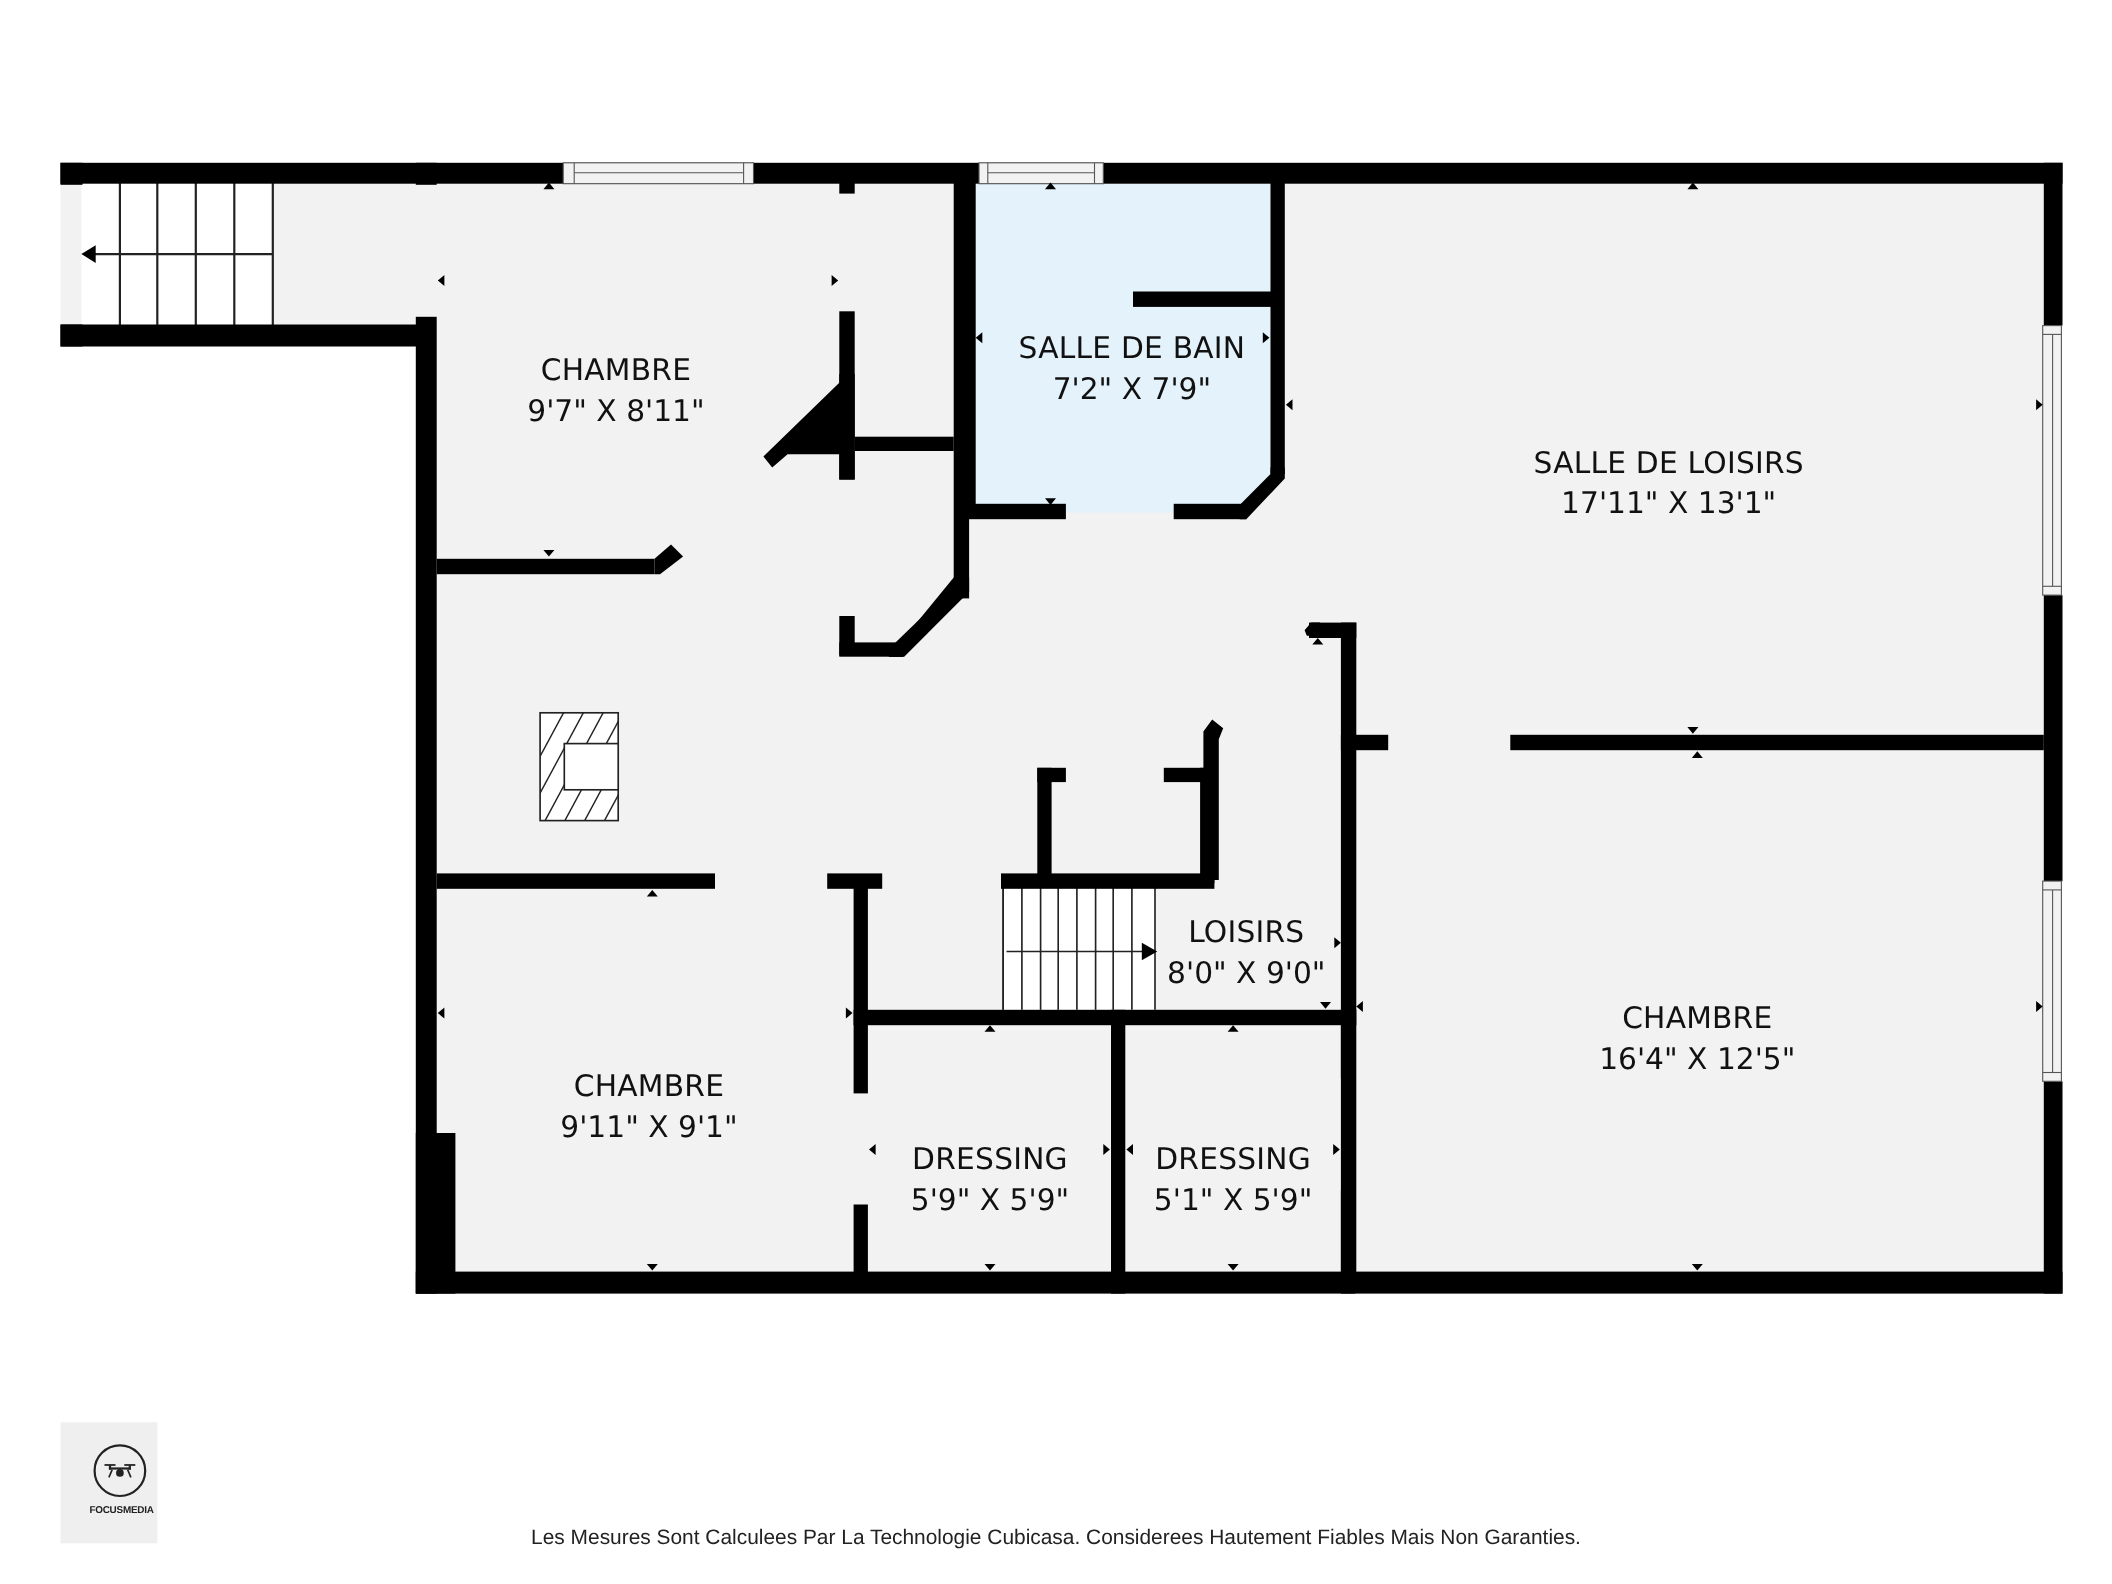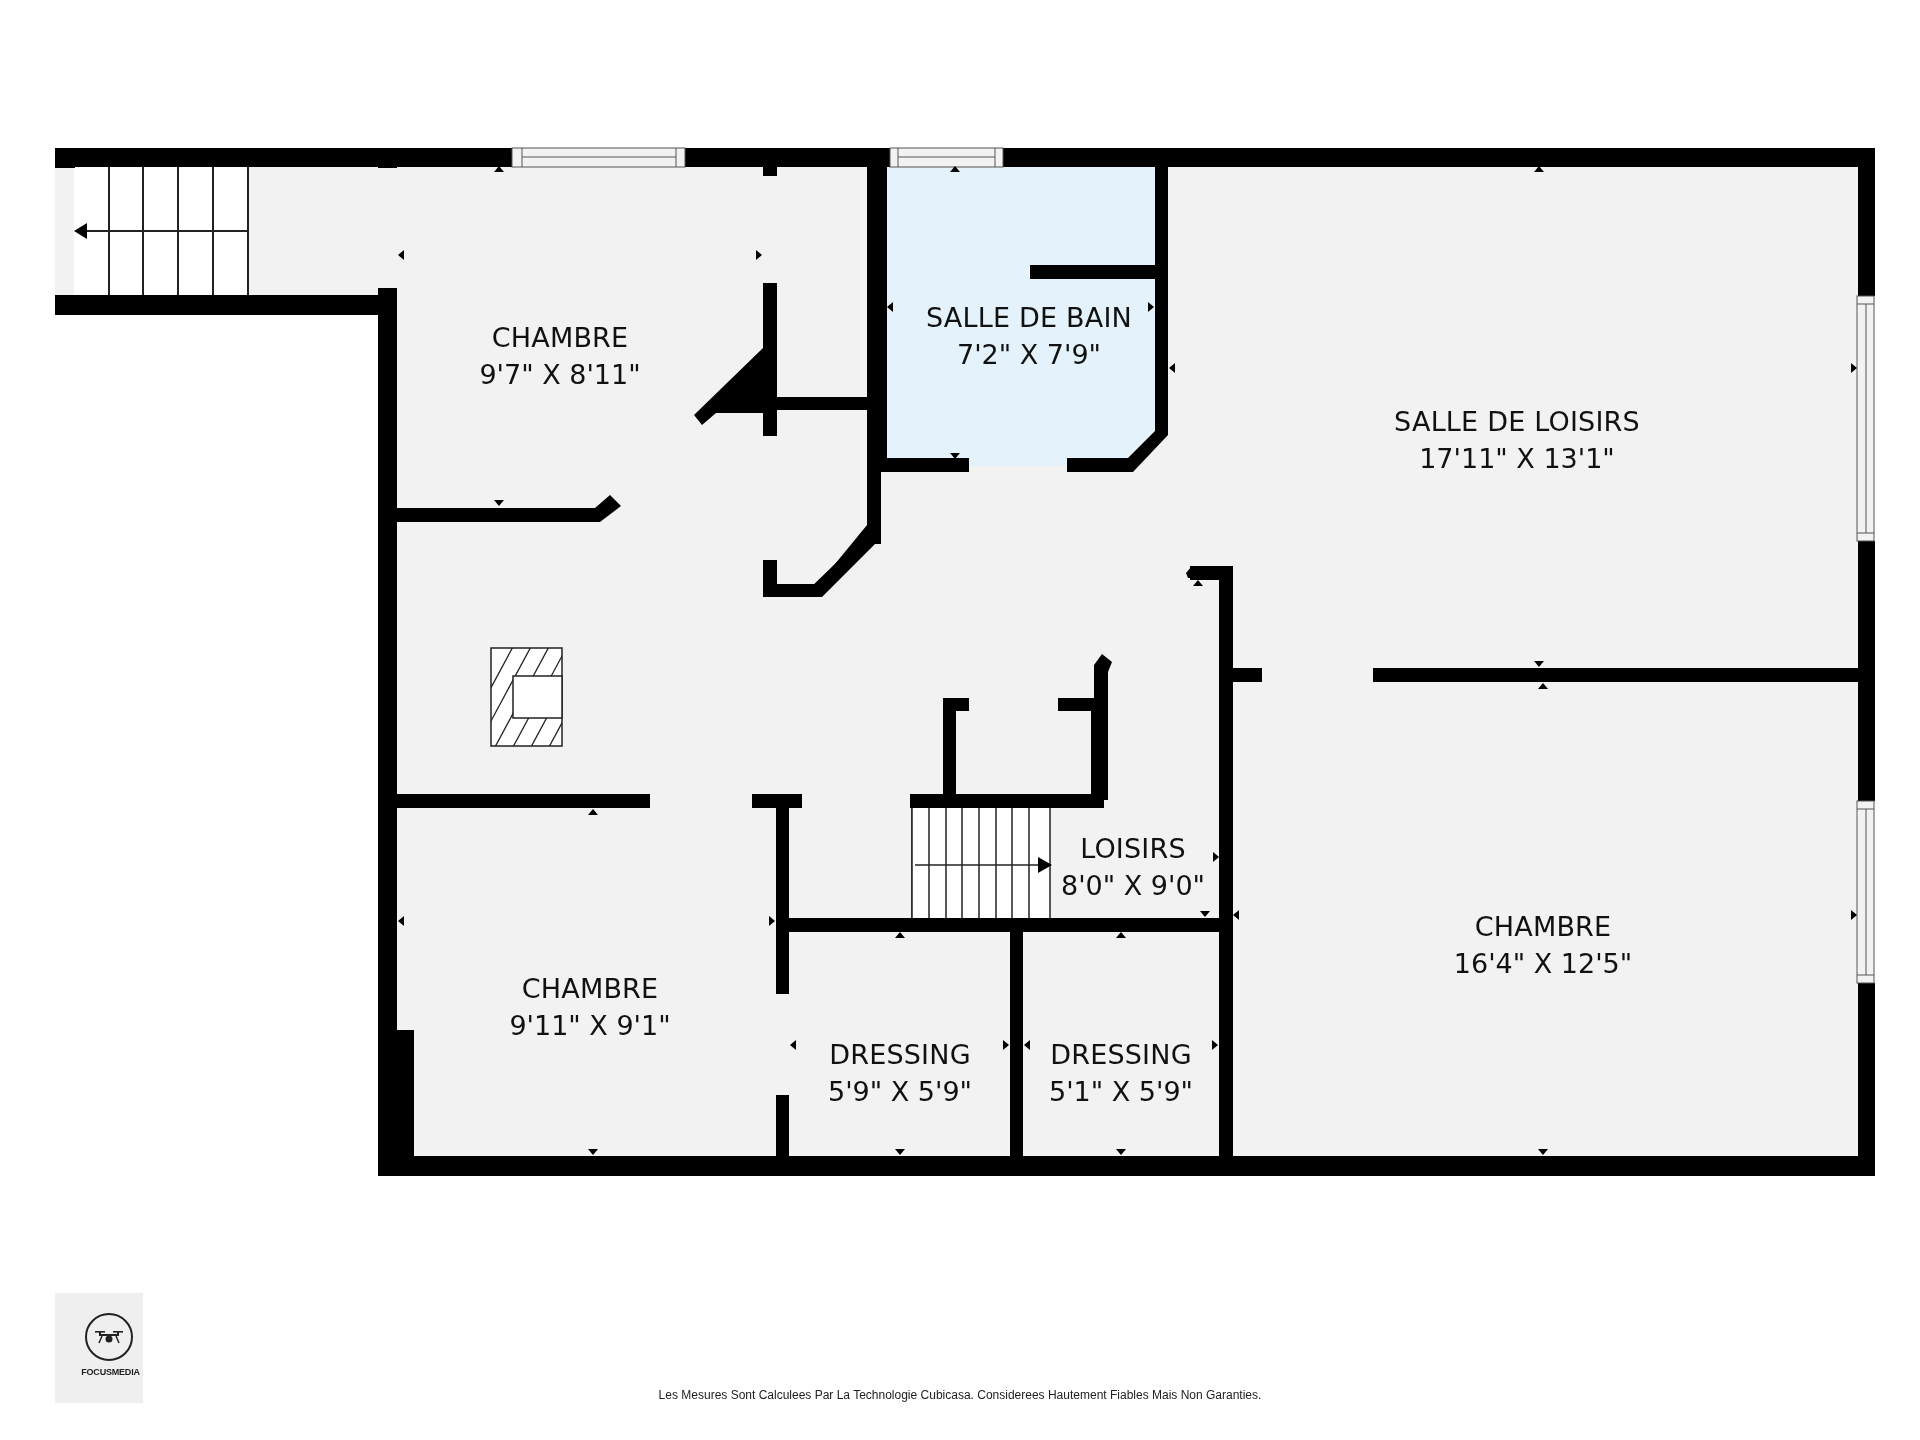--- a/index.html
+++ b/index.html
@@ -4,21 +4,21 @@
 <style>
   html, body { margin: 0; padding: 0; background: #ffffff; }
   body { width: 1920px; height: 1440px; position: relative; overflow: hidden; font-family: "DejaVu Sans", sans-serif; }
   #plan { position: absolute; left: 0; top: 0; width: 1920px; height: 1440px; }
   .room-label { position: absolute; text-align: center; color: #111; transform: translate(-50%, -50%); white-space: nowrap; line-height: 1.38; }
   .room-label .name { font-size: 27px; letter-spacing: 0.2px; }
   .room-label .dims { font-size: 27px; }
   .logo-box { position: absolute; left: 43px; top: 1293px; width: 88px; height: 110px; background: #efefef; margin-left: 12px; }
   .logo-circle { position: absolute; left: 30px; top: 20px; width: 48px; height: 48px; border: 2px solid #222; border-radius: 50%; box-sizing: border-box; display: flex; align-items: center; justify-content: center; }
   .logo-text { position: absolute; left: 0; top: 74px; width: 111px; text-align: center; font-family: "Liberation Sans", sans-serif; font-size: 9px; font-weight: bold; color: #222; letter-spacing: -0.2px; }
-  .footer-note { position: absolute; left: 0; top: 1388px; width: 1920px; text-align: center; font-family: "Liberation Sans", sans-serif; font-size: 12px; color: #222; }
+  .footer-note { position: absolute; left: 0; top: 1388px; width: 1920px; text-align: center; font-family: "Liberation Sans", sans-serif; font-size: 19px; color: #222; }
 </style>
 </head>
 <body>
 
 <svg id="plan" viewBox="0 0 1920 1440" xmlns="http://www.w3.org/2000/svg">
 
   <g fill="#f3f2f3">
     <rect x="55" y="165" width="340" height="130"></rect>
     <rect x="390" y="165" width="1480" height="1000"></rect>
   </g>

